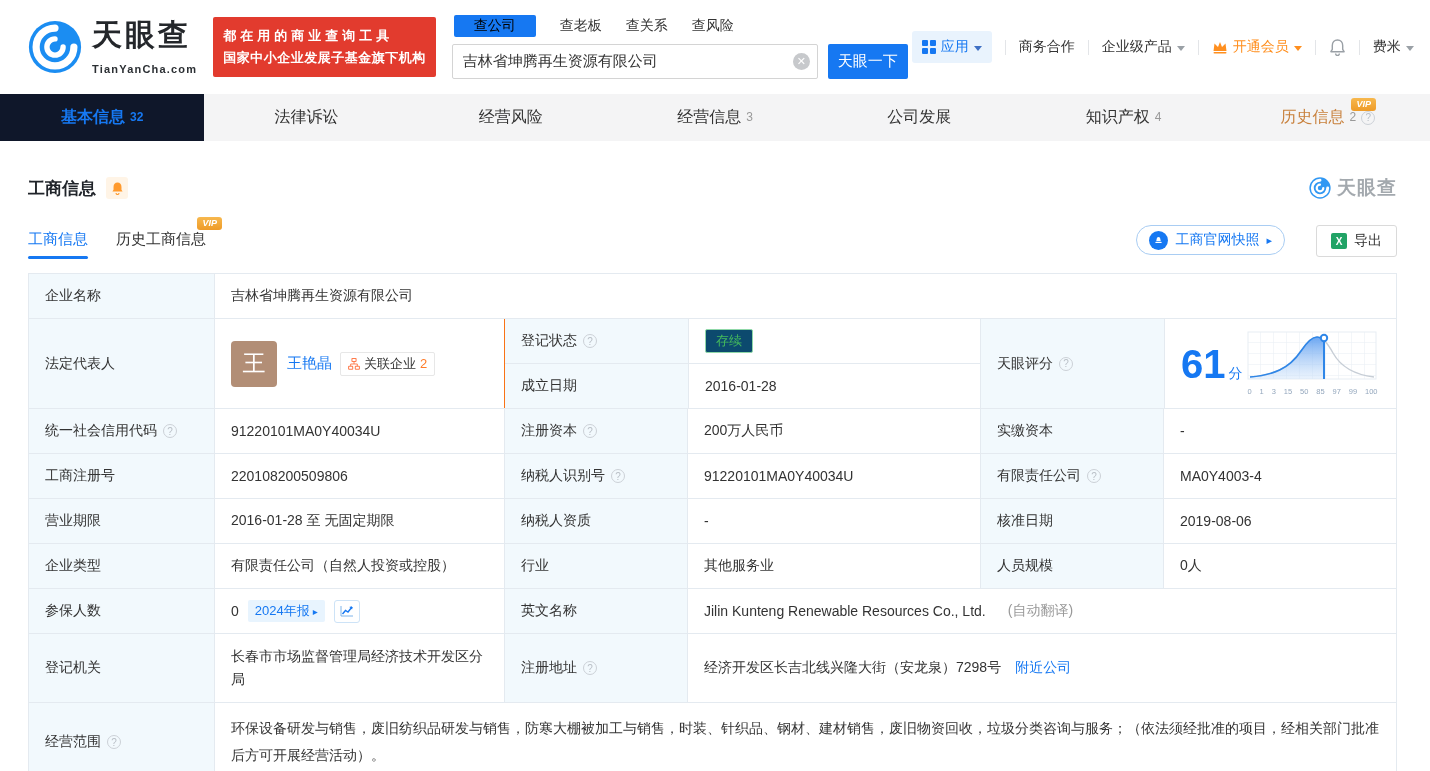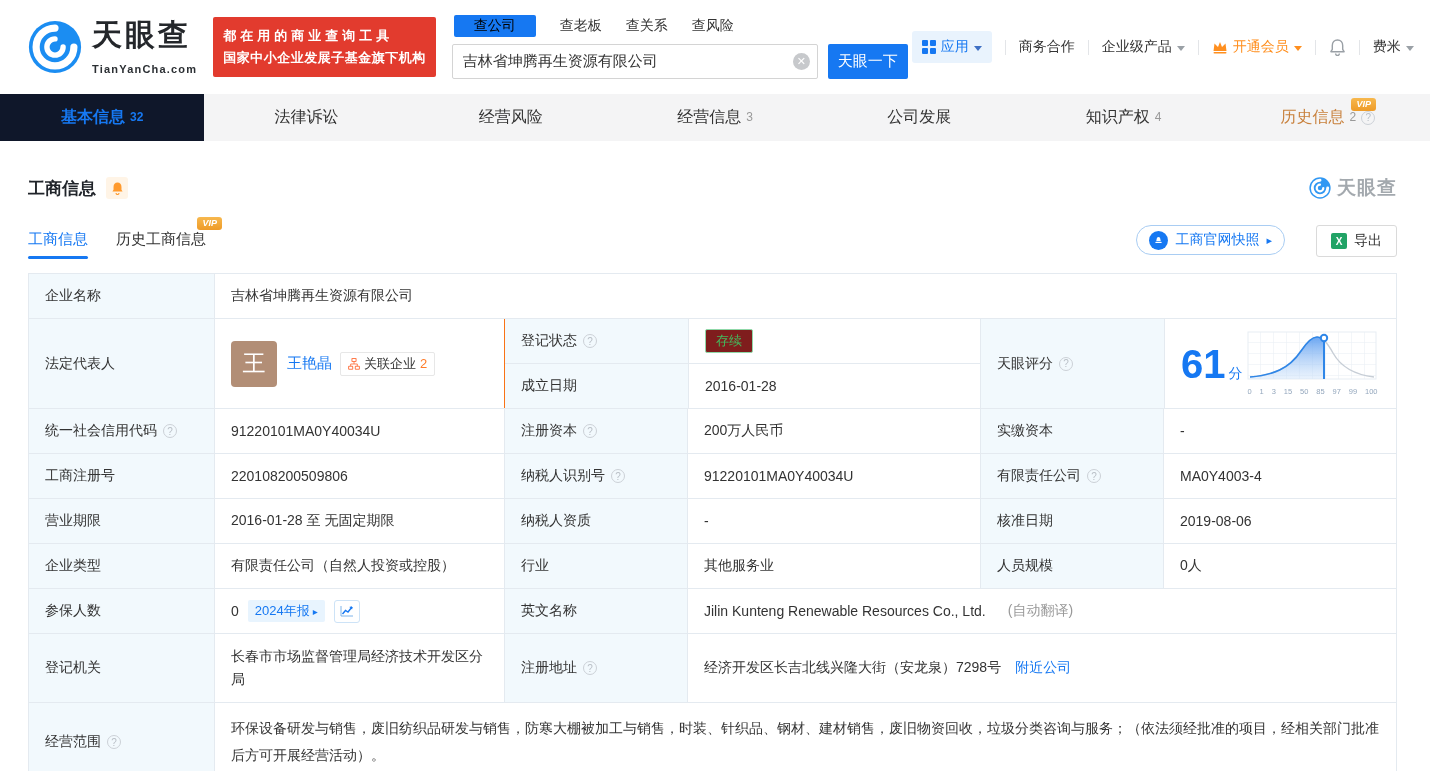--- a/index.html
+++ b/index.html
@@ -84,21 +84,21 @@
 .subrow + .subrow{border-top:1px solid #e4eaf0}
 .subrow .vlc{border-left:1px solid #e4eaf0}
 .qicon{width:14px;height:14px;border:1px solid #ccd1d7;border-radius:50%;color:#b9bfc6;font-size:10px;
   display:inline-flex;align-items:center;justify-content:center;flex:none;cursor:pointer}
 .avatar{width:46px;height:46px;border-radius:4px;background:#b28e76;color:#fff;font-size:23px;
   display:flex;align-items:center;justify-content:center;cursor:pointer;flex:none}
 .rep-name{color:#1678f2;font-size:15px;margin-left:10px;cursor:pointer}
 .rel-badge{margin-left:8px;display:flex;align-items:center;gap:4px;border:1px solid #e7e7e7;border-radius:2px;
   padding:2px 7px;font-size:13px;cursor:pointer;background:#fff}
 .rel-badge .num{color:#ff7c2a}
-.status-badge{background:#7f1d1d;border:1px solid #8fd8a8;color:#44b95c;font-size:13px;padding:2px 10px;border-radius:2px}
+.status-badge{background:#0c4a6e;border:1px solid #8fd8a8;color:#44b95c;font-size:13px;padding:2px 10px;border-radius:2px}
 .score-cell{display:flex;align-items:center;gap:4px}
 .score-num{font-size:40px;font-weight:bold;color:#1678f2;line-height:1}
 .score-unit{font-size:14px;color:#1678f2;margin-left:3px}
 .curve-wrap{width:132px}
 .curve-ticks{display:flex;justify-content:space-between;font-size:7.5px;color:#94a7bd;margin-top:1px;padding:0 1px}
 .report-badge{background:#e8f4fe;color:#1678f2;font-size:13px;padding:2px 7px;border-radius:2px;cursor:pointer;display:flex;align-items:center;gap:3px}
 .report-badge .arr{font-size:10px}
 .trend-btn{width:26px;height:23px;border:1px solid #cde3f7;border-radius:3px;display:flex;align-items:center;justify-content:center;cursor:pointer;background:#fff}
 .gray-note{color:#999;margin-left:16px}
 .blue-link{color:#1678f2;cursor:pointer;margin-left:8px;white-space:nowrap}

